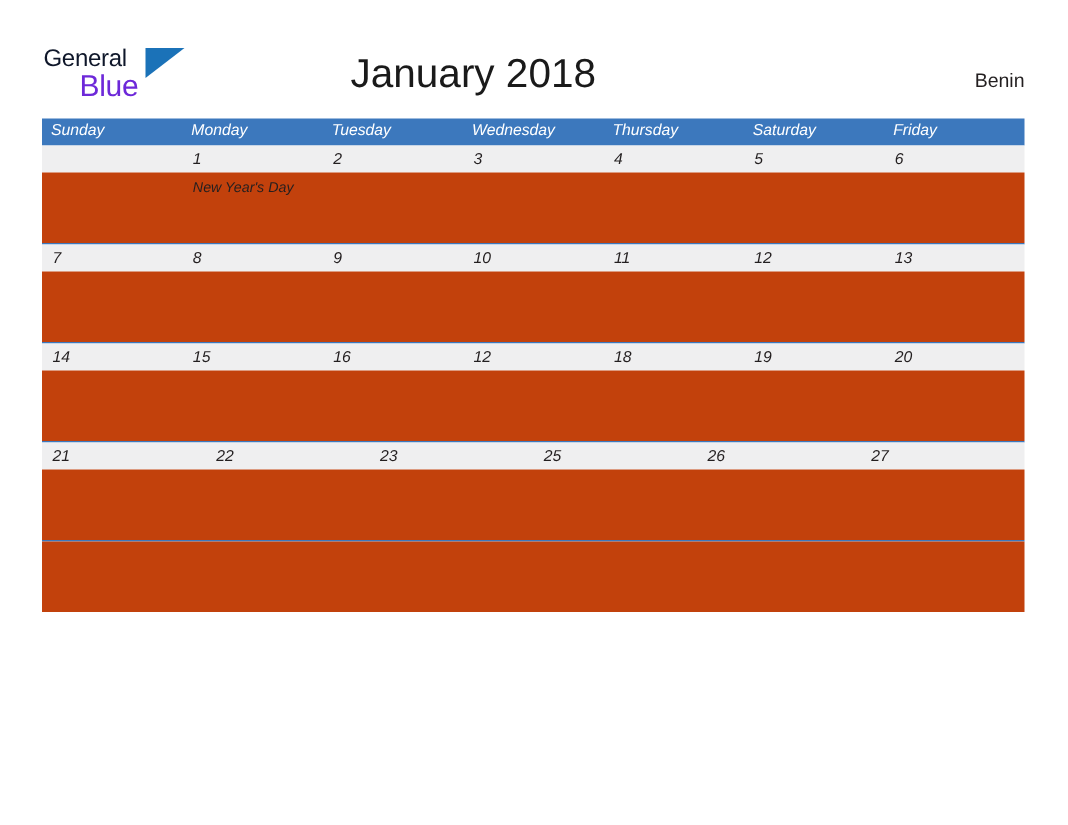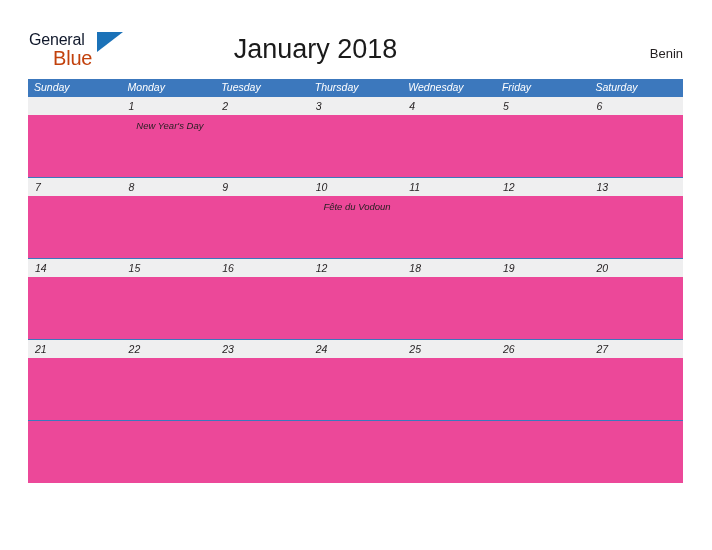--- a/index.html
+++ b/index.html
@@ -46,21 +46,21 @@
     color: #0f172a;
     line-height: 20px;
     white-space: nowrap;
   }
   .logo-blue {
     position: absolute;
     left: 24px;
     top: 18px;
     font-size: 20px;
     letter-spacing: -0.2px;
-    color: #c2410c;
+    color: #6d28d9;
     line-height: 20px;
     white-space: nowrap;
   }
   .logo-triangle {
     position: absolute;
     left: 68px;
     top: 2px;
     width: 0;
     height: 0;
     border-left: 26px solid #1b72b8;
@@ -133,23 +133,22 @@
     font-size: 10.5px;
     color: #231f20;
     line-height: 18px;
     padding-left: 7px;
     box-sizing: border-box;
   }
 
   .event-row {
     display: flex;
     width: 100%;
-    background: #ec4899;
-    height: 62px;
-    text-align: center;
+    background: #c2410c;
+    height: 47px;
   }
   .event-cell {
     flex: 1 1 0;
     font-size: 9.5px;
     color: #231f20;
     line-height: 13px;
     padding: 4px 4px 0 7px;
     box-sizing: border-box;
     overflow: hidden;
   }
@@ -172,24 +171,24 @@
     <div class="country">Benin</div>
 
   </div>
 
   <div class="calendar">
 
     <div class="weekday-row">
       <div class="weekday-cell">Sunday</div>
       <div class="weekday-cell">Monday</div>
       <div class="weekday-cell">Tuesday</div>
+      <div class="weekday-cell">Wednesday</div>
       <div class="weekday-cell">Thursday</div>
-      <div class="weekday-cell">Wednesday</div>
+      <div class="weekday-cell">Saturday</div>
       <div class="weekday-cell">Friday</div>
-      <div class="weekday-cell">Saturday</div>
     </div>
 
     <div class="week">
       <div class="date-row">
         <div class="date-cell"></div>
         <div class="date-cell">1</div>
         <div class="date-cell">2</div>
         <div class="date-cell">3</div>
         <div class="date-cell">4</div>
         <div class="date-cell">5</div>
@@ -213,21 +212,20 @@
         <div class="date-cell">9</div>
         <div class="date-cell">10</div>
         <div class="date-cell">11</div>
         <div class="date-cell">12</div>
         <div class="date-cell">13</div>
       </div>
       <div class="event-row">
         <div class="event-cell"></div>
         <div class="event-cell"></div>
         <div class="event-cell"></div>
-        <div class="event-cell">Fête du Vodoun</div>
         <div class="event-cell"></div>
         <div class="event-cell"></div>
         <div class="event-cell"></div>
       </div>
     </div>
 
     <div class="week">
       <div class="date-row">
         <div class="date-cell">14</div>
         <div class="date-cell">15</div>
@@ -246,21 +244,20 @@
         <div class="event-cell"></div>
         <div class="event-cell"></div>
       </div>
     </div>
 
     <div class="week">
       <div class="date-row">
         <div class="date-cell">21</div>
         <div class="date-cell">22</div>
         <div class="date-cell">23</div>
-        <div class="date-cell">24</div>
         <div class="date-cell">25</div>
         <div class="date-cell">26</div>
         <div class="date-cell">27</div>
       </div>
       <div class="event-row">
         <div class="event-cell"></div>
         <div class="event-cell"></div>
         <div class="event-cell"></div>
         <div class="event-cell"></div>
         <div class="event-cell"></div>

